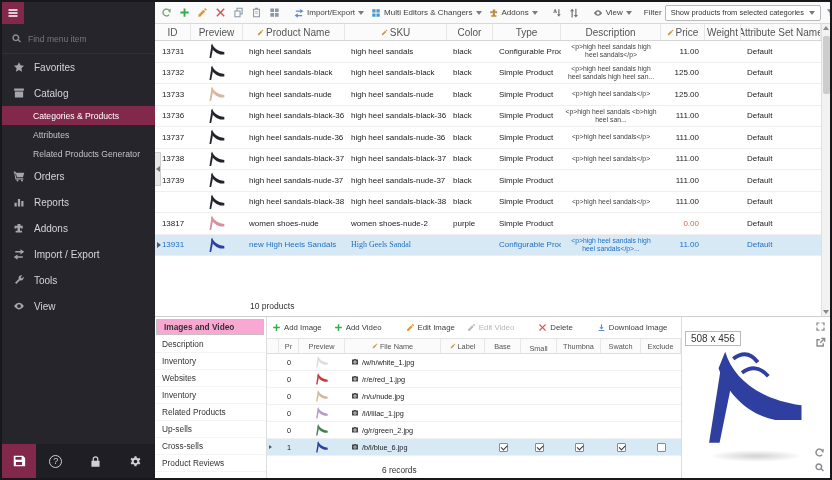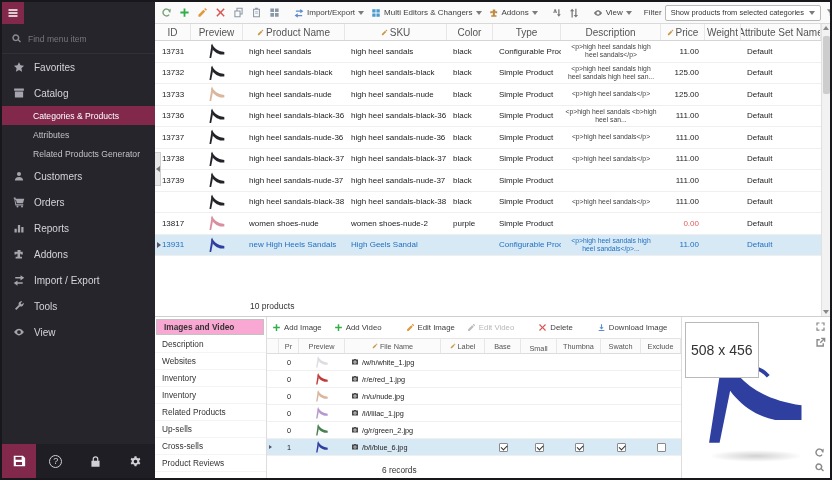--- a/index.html
+++ b/index.html
@@ -64,21 +64,21 @@
   .ig-header{display:flex;height:15px;background:#fbfbfb;border-bottom:1px solid #ddd;font-size:7.3px;color:#555}
   .ig-row{display:flex;height:17px;border-bottom:1px solid #f0f0f0;font-size:7.3px;color:#222;position:relative;cursor:pointer}
   .ig-row.sel{background:#d8e9f6}
   .ig-row.sel::before{content:"";position:absolute;left:2px;top:50%;margin-top:-2.5px;border-top:2.5px solid transparent;border-bottom:2.5px solid transparent;border-left:3.5px solid #556}
   .records{margin-top:auto;height:16px;display:flex;align-items:center;padding-left:115px;font-size:8.3px;color:#333}
   .cb{width:9px;height:9px;border:1px solid #8a8a8a;background:#fff;position:relative;border-radius:1px}
   .cb.on::after{content:"";position:absolute;left:1.5px;top:1.5px;width:5px;height:2.5px;border-left:1.4px solid #333;border-bottom:1.4px solid #333;transform:rotate(-45deg)}
 
   
   .preview{width:148px;position:relative;background:#fff;display:flex;align-items:center;justify-content:center}
-  .size-badge{position:absolute;top:5px;left:3px;border:1px solid #b9b9b9;background:#fff;font-size:14px;color:#333;padding:19px 5px;z-index:2}
+  .size-badge{position:absolute;top:14px;left:3px;border:1px solid #b9b9b9;background:#fff;font-size:10px;color:#333;padding:1px 5px;z-index:2}
   .pv-tr{position:absolute;top:4px;right:4px;cursor:pointer}
   .pv-tr2{position:absolute;top:20px;right:4px;cursor:pointer}
   .pv-br{position:absolute;bottom:5px;right:5px;display:flex;flex-direction:column;gap:4px}
   .pv-shoe{position:relative;z-index:1;margin-top:6px}
   .pv-shadow{position:absolute;bottom:16px;left:50%;transform:translateX(-50%);width:95px;height:12px;background:radial-gradient(ellipse,rgba(0,0,0,.18),transparent 70%)}
   .hic{display:inline-flex;line-height:0}
 </style>
 </head>
 <body>
 
@@ -133,30 +133,20 @@
         <div class="sb-sub">
           <span>Attributes</span>
         </div>
         <div class="sb-sub">
           <span>Related Products Generator</span>
         </div>
         <div class="sb-item">
           <span class="ic">
             <svg width="12" height="12" viewBox="0 0 16 16" xmlns="http://www.w3.org/2000/svg">
               <g fill="#a5a5ae">
-                <path d="M8 2.5a2.7 2.7 0 110 5.4 2.7 2.7 0 010-5.4zM2.5 14c0-3.2 2.6-4.6 5.5-4.6s5.5 1.4 5.5 4.6z"></path>
-              </g>
-            </svg>
-          </span>
-          <span>Customers</span>
-        </div>
-        <div class="sb-item">
-          <span class="ic">
-            <svg width="12" height="12" viewBox="0 0 16 16" xmlns="http://www.w3.org/2000/svg">
-              <g fill="#a5a5ae">
                 <path d="M1 2h2.3l.4 1.5H15l-1.7 6.2H5.2L4 5 3 5.2 4.4 11h9.4v1.5H3.2L1.7 3.5H1z"></path>
                 <circle cx="6" cy="14" r="1.3"></circle>
                 <circle cx="12" cy="14" r="1.3"></circle>
               </g>
             </svg>
           </span>
           <span>Orders</span>
         </div>
         <div class="sb-item">
           <span class="ic">
@@ -615,21 +605,21 @@
           </div>
           <div class="g-row sel">
             <div class="g-bcell a-center" style="width: 36px;">13931</div>
             <div class="g-bcell a-center" style="width: 52px;">
               <svg width="20" height="18" viewBox="0 0 32 32">
                 <path fill="#2e3f9f" d="M7.2 2.5C9.5 10 16.5 16 29 17.8L29 22 21.5 22C13.5 20.3 7.8 14.5 5.3 7.2Z"></path>
                 <path fill="#2e3f9f" d="M5.9 7.5 2.6 28.5 5.6 28.5 8.7 13.2Z"></path>
               </svg>
             </div>
             <div class="g-bcell a-left" style="width: 102px;">new High Heels Sandals</div>
-            <div class="g-bcell a-left" style="width: 102px;">High Geels Sandal</div>
+            <div class="g-bcell a-left" style="width: 102px; font-family: Liberation Serif, serif;">High Geels Sandal</div>
             <div class="g-bcell a-left" style="width: 46px;"></div>
             <div class="g-bcell a-left" style="width: 68px;">Configurable Product</div>
             <div class="g-bcell a-center" style="width: 100px;">
               <span class="dtxt">&lt;p&gt;high heel sandals high heel sandals&lt;/p&gt;...</span>
             </div>
             <div class="g-bcell a-right price" style="width: 44px;">11.00</div>
             <div class="g-bcell a-center" style="width: 36px;"></div>
             <div class="g-bcell a-left" style="flex: 1 1 0%;">Default</div>
           </div>
         </div>
@@ -646,24 +636,24 @@
 
     <div class="bottom">
       <div class="tabs" id="detail-tabs">
           <div class="tab active">
             <span>Images and Video</span>
           </div>
           <div class="tab">
             <span>Description</span>
           </div>
           <div class="tab">
+            <span>Inventory</span>
+          </div>
+          <div class="tab">
             <span>Websites</span>
-          </div>
-          <div class="tab">
-            <span>Inventory</span>
           </div>
           <div class="tab">
             <span>Inventory</span>
           </div>
           <div class="tab">
             <span>Related Products</span>
           </div>
           <div class="tab">
             <span>Up-sells</span>
           </div>

